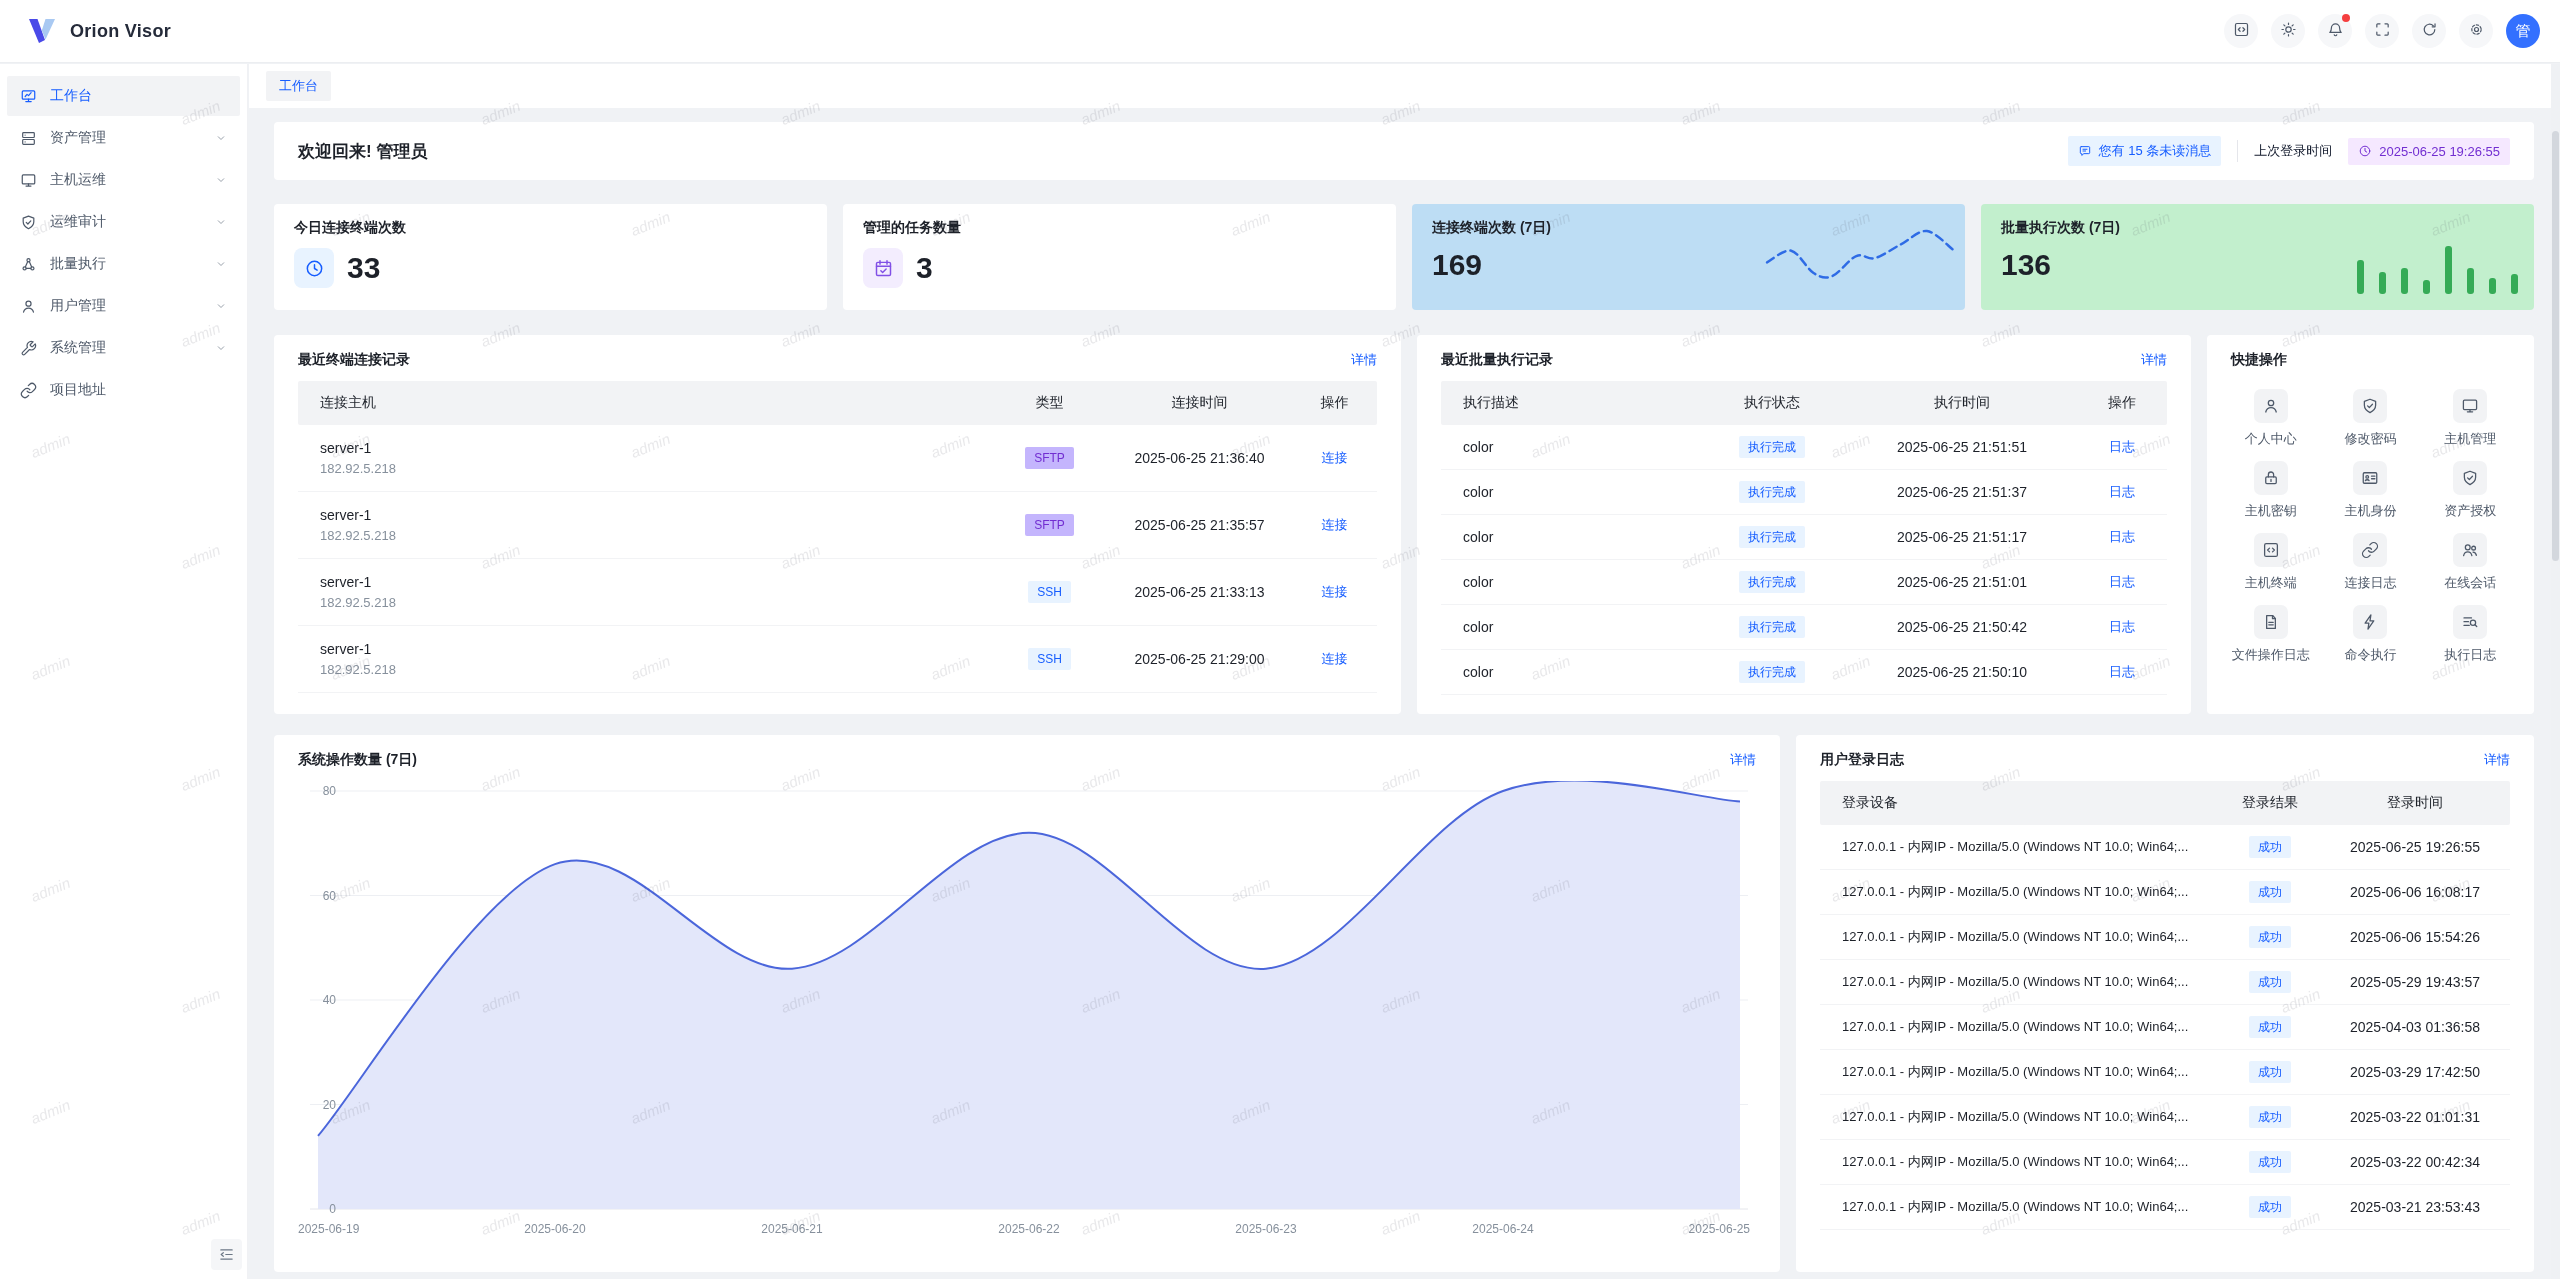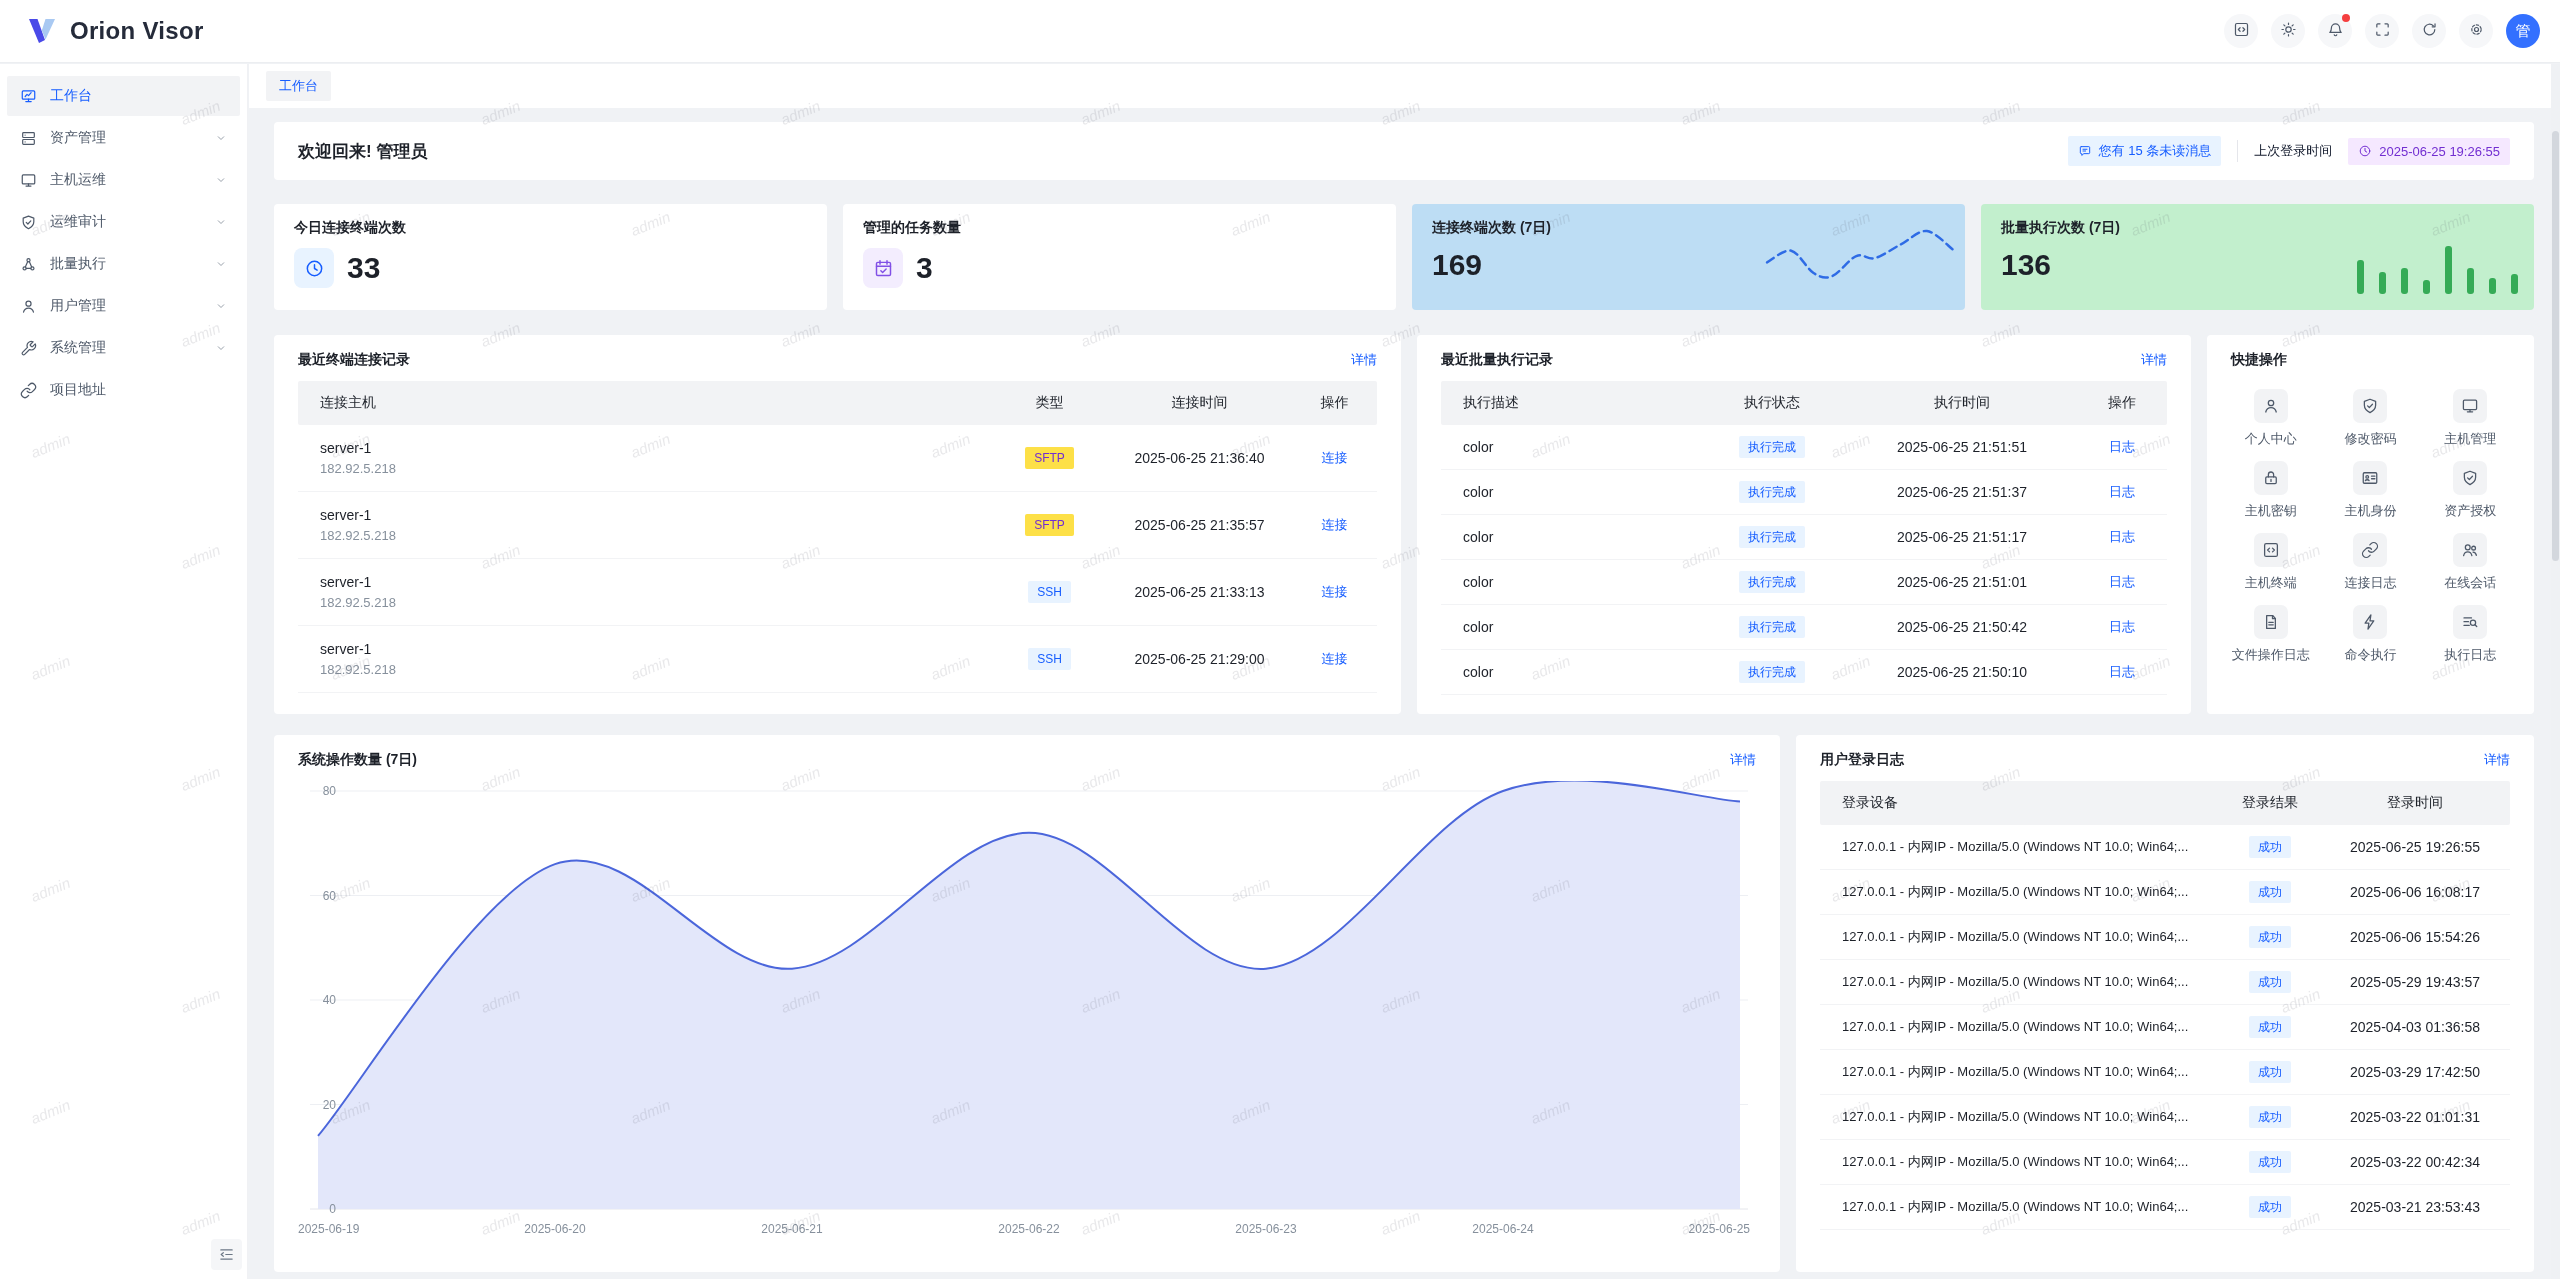--- a/index.html
+++ b/index.html
@@ -6,21 +6,21 @@
 html,body { background:#f0f2f5; }
 body { font-family:"Liberation Sans","DejaVu Sans",sans-serif; color:#1d2129; }
 .app { position:relative; width:2560px; height:1279px; background:#f0f2f5; overflow:hidden; }
 
 
 .topbar { position:absolute; left:0; top:0; width:100%; height:63px; background:#fff;
   border-bottom:1px solid #eceef1; display:flex; align-items:center; justify-content:space-between;
   padding:0 20px 0 26px; z-index:30; }
 .logo { display:flex; align-items:center; gap:12px; }
 .logo svg { width:32px; height:32px; }
-.logo-text { font-size:24px; font-weight:700; color:#252b3a; letter-spacing:.3px; }
+.logo-text { font-size:18px; font-weight:700; color:#252b3a; letter-spacing:.3px; }
 .tb-right { display:flex; align-items:center; gap:13px; }
 .tb-btn { position:relative; width:34px; height:34px; border-radius:50%; background:#f6f7f9;
   display:flex; align-items:center; justify-content:center; color:#4e5969; cursor:pointer; }
 .tb-btn svg { width:17px; height:17px; }
 .tb-dot { position:absolute; top:0; right:2px; width:8px; height:8px; border-radius:50%; background:#f53f3f; }
 .avatar { width:34px; height:34px; border-radius:50%; background:#3370ff; color:#fff; font-size:15px;
   display:flex; align-items:center; justify-content:center; cursor:pointer; }
 
 
 .sidebar { position:absolute; left:0; top:64px; width:248px; bottom:0; background:#fff; padding-top:10px;
@@ -93,21 +93,21 @@
 .b-act  { width:90px;  text-align:center; }
 .l-result { width:100px; text-align:center; }
 .l-time { width:190px; text-align:center; }
 .trow.h67 { height:67px; }
 .trow.h45 { height:45px; }
 .host-name { color:#1d2129; }
 .host-ip { color:#86909c; font-size:13px; margin-top:5px; }
 .l-device { font-size:13px; }
 .badge { display:inline-block; font-size:12px; line-height:1; padding:5px 9px; border-radius:2px; }
 .badge-blue { background:#e8f3ff; color:#165DFF; }
-.badge-purple { background:#fde047; color:#722ed1; }
+.badge-purple { background:#c4b5fd; color:#722ed1; }
 .link { color:#165DFF; font-size:13px; cursor:pointer; text-decoration:none; }
 
 
 .qa-grid { display:grid; grid-template-columns:repeat(3,1fr); padding:8px 14px 0; }
 .qa-item { display:flex; flex-direction:column; align-items:center; margin-bottom:13px; cursor:pointer; }
 .qa-tile { width:34px; height:34px; border-radius:7px; background:#f2f3f5; color:#4e5969;
   display:flex; align-items:center; justify-content:center; }
 .qa-tile svg { width:18px; height:18px; }
 .qa-label { margin-top:7px; font-size:13px; color:#4e5969; white-space:nowrap; }
 

